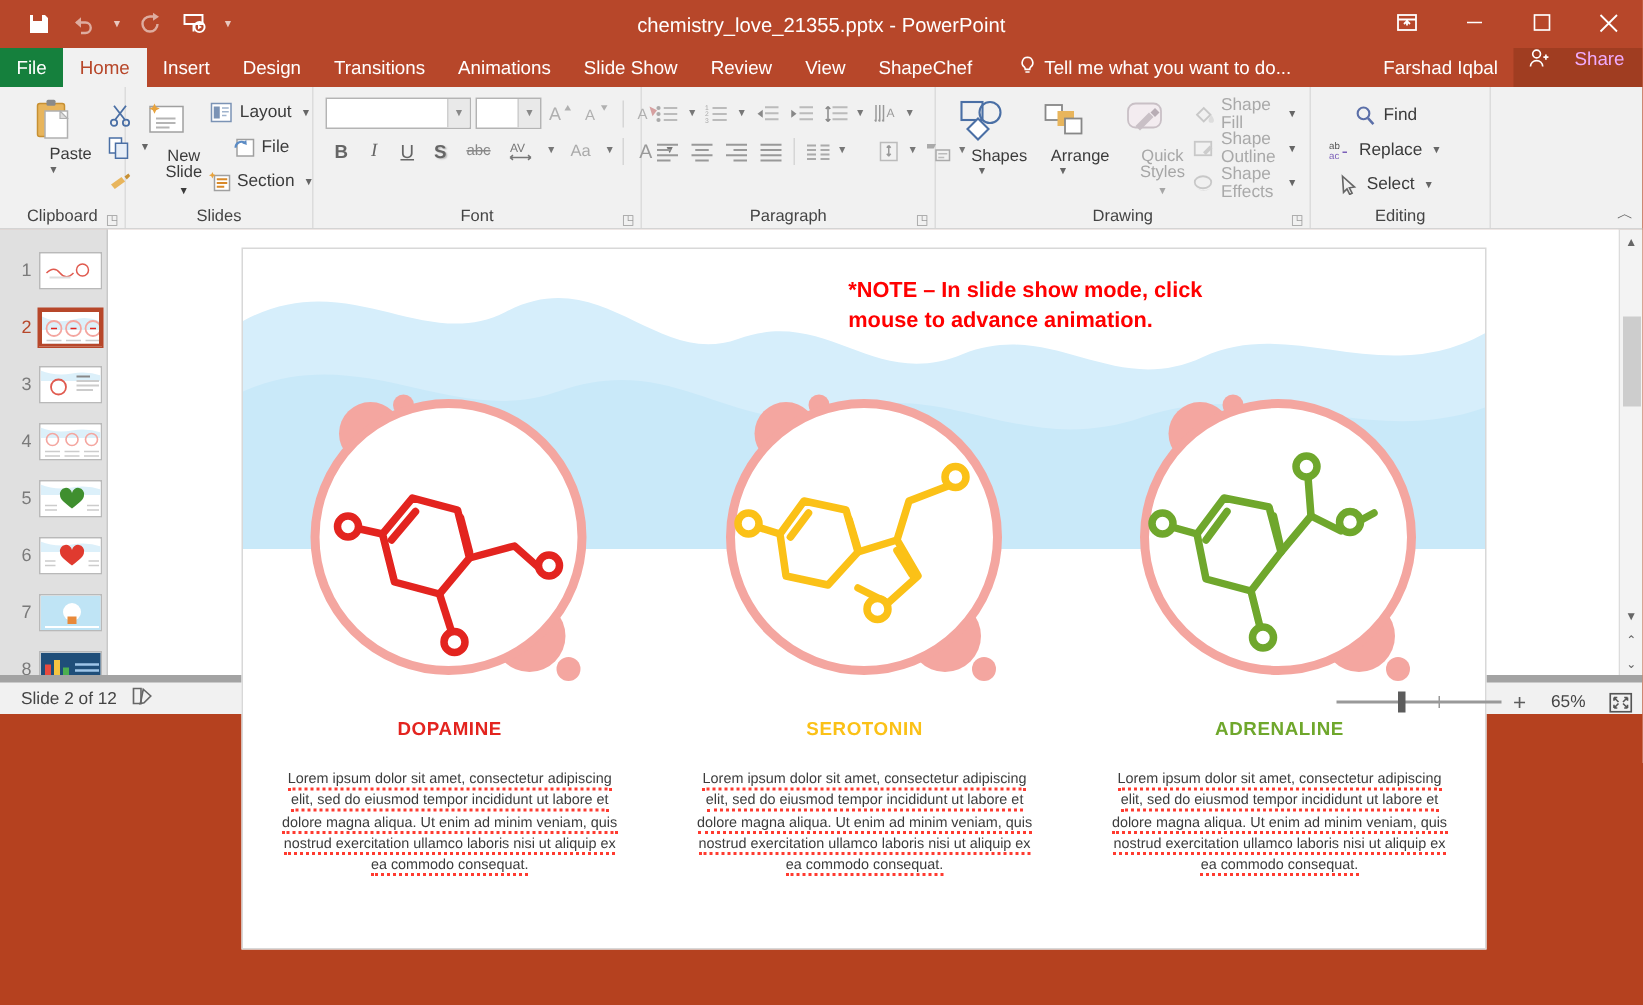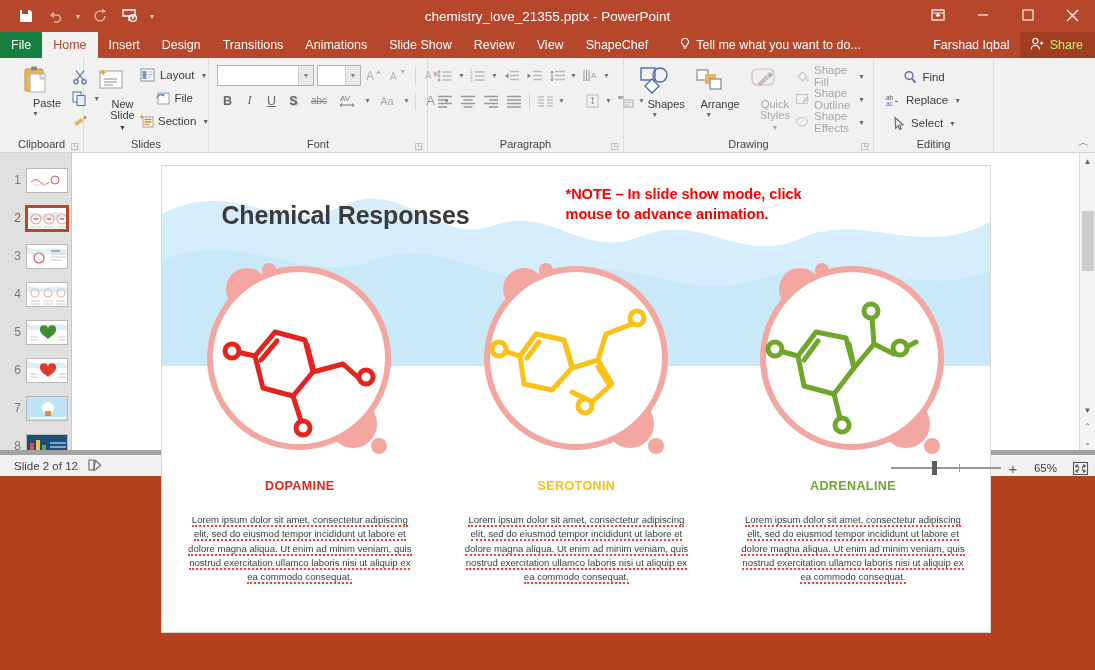--- a/index.html
+++ b/index.html
@@ -59,21 +59,21 @@
   .tellme {
     display: flex; align-items: center; gap: 5px; color: #fff;
     font-size: 12.5px; padding: 0 8px; margin-left: 12px; white-space: nowrap;
   }
   .tab-right { margin-left: auto; display: flex; align-items: stretch; }
   .username {
     display: flex; align-items: center; color: #fff;
     font-size: 12.5px; padding: 0 10px; white-space: nowrap;
   }
   .sharebtn {
-    display: flex; align-items: center; gap: 5px; color: #bef264;
+    display: flex; align-items: flex-start; gap: 16px; color: #f0abfc;
     font-size: 12.5px; padding: 0 12px 0 10px; background: #a03d21;
     white-space: nowrap;
   }
 
   
   .ribbon {
     background: #f1f1f1; height: 95px; flex: 0 0 95px;
     display: flex; position: relative;
     border-bottom: 1px solid #d4d4d4;
   }
@@ -862,21 +862,20 @@
     </div>
 
     <div class="canvaswrap">
       <div class="slide">
 
         <svg class="cloud" viewBox="0 0 830 200" preserveAspectRatio="none">
           <path d="M0,48 C70,10 120,70 175,42 C240,8 275,80 330,60 C390,38 420,95 480,70 C540,46 580,100 640,72 C700,44 760,95 830,55 L830,200 L0,200 Z" fill="#d6eefb"></path>
           <path d="M0,95 C80,60 140,120 210,95 C290,66 330,130 400,108 C470,86 520,140 600,112 C680,84 750,135 830,105 L830,200 L0,200 Z" fill="#c9e9f9"></path>
         </svg>
 
-        <div class="slide-title">Chemical Responses</div>
 
         <div class="slide-note">
           <div>*NOTE – In slide show mode, click</div>
           <div>mouse to advance animation.</div>
         </div>
 
         <div class="cols">
 
           <div class="col">
             <div class="circlewrap">

